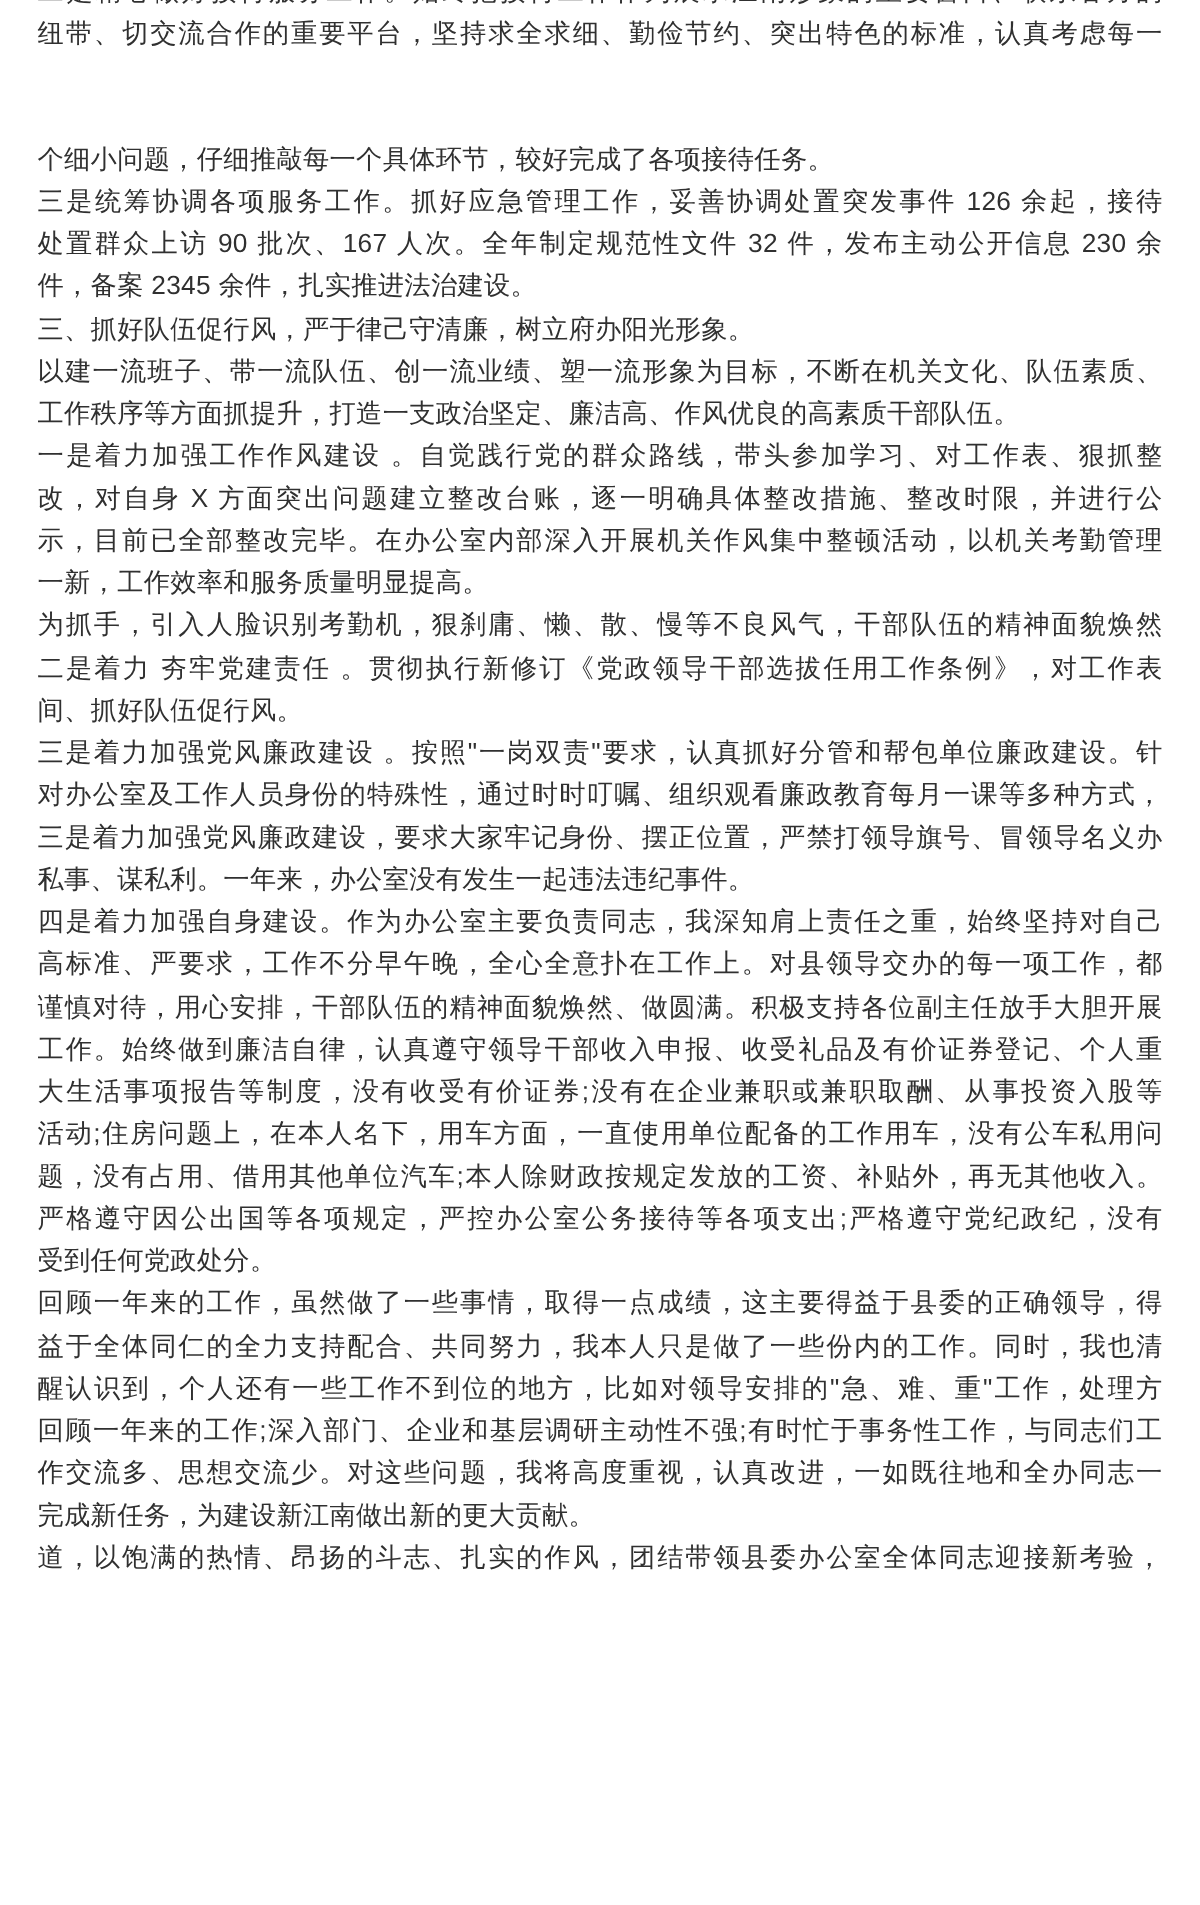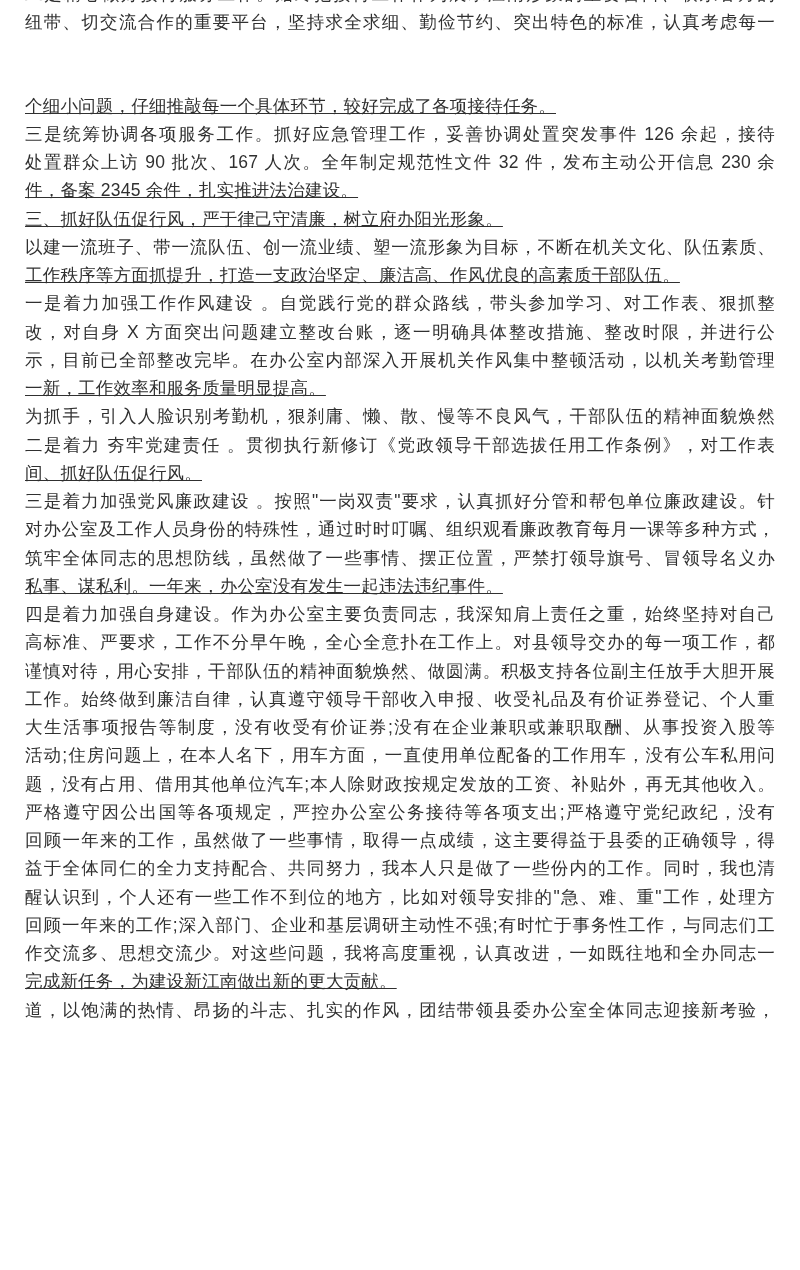--- a/index.html
+++ b/index.html
@@ -27,21 +27,20 @@
     height: 28.25px;
     overflow: hidden;
     text-align: justify;
     text-align-last: justify;
     text-justify: inter-character;
     white-space: normal;
   }
   .line.end {
     text-align: right;
     text-align-last: left;
-    text-decoration: underline;
   }
   .line.gap {
     margin-top: 55px;           
   }
 </style>
 </head>
 <body>
 
 <div class="doc">
   <div class="line">二是精心做好接待服务工作。始终把接待工作作为展示江南形象的重要窗口、联系各方的</div>
@@ -56,30 +55,31 @@
       <div class="line end">工作秩序等方面抓提升，打造一支政治坚定、廉洁高、作风优良的高素质干部队伍。</div>
       <div class="line">一是着力加强工作作风建设 。自觉践行党的群众路线，带头参加学习、对工作表、狠抓整</div>
       <div class="line">改，对自身 X 方面突出问题建立整改台账，逐一明确具体整改措施、整改时限，并进行公</div>
       <div class="line">示，目前已全部整改完毕。在办公室内部深入开展机关作风集中整顿活动，以机关考勤管理</div>
       <div class="line end">一新，工作效率和服务质量明显提高。</div>
       <div class="line">为抓手，引入人脸识别考勤机，狠刹庸、懒、散、慢等不良风气，干部队伍的精神面貌焕然</div>
       <div class="line">二是着力 夯牢党建责任 。贯彻执行新修订《党政领导干部选拔任用工作条例》，对工作表</div>
       <div class="line end">间、抓好队伍促行风。</div>
       <div class="line">三是着力加强党风廉政建设 。按照"一岗双责"要求，认真抓好分管和帮包单位廉政建设。针</div>
       <div class="line">对办公室及工作人员身份的特殊性，通过时时叮嘱、组织观看廉政教育每月一课等多种方式，</div>
-      <div class="line">筑牢全体同志的思想防线，虽然做了一些事情、摆正位置，严禁打领导旗号、冒领导名义办</div>
+      <div class="line">三是着力加强党风廉政建设，要求大家牢记身份、摆正位置，严禁打领导旗号、冒领导名义办</div>
       <div class="line end">私事、谋私利。一年来，办公室没有发生一起违法违纪事件。</div>
       <div class="line">四是着力加强自身建设。作为办公室主要负责同志，我深知肩上责任之重，始终坚持对自己</div>
       <div class="line">高标准、严要求，工作不分早午晚，全心全意扑在工作上。对县领导交办的每一项工作，都</div>
       <div class="line">谨慎对待，用心安排，干部队伍的精神面貌焕然、做圆满。积极支持各位副主任放手大胆开展</div>
       <div class="line">工作。始终做到廉洁自律，认真遵守领导干部收入申报、收受礼品及有价证券登记、个人重</div>
       <div class="line">大生活事项报告等制度，没有收受有价证券;没有在企业兼职或兼职取酬、从事投资入股等</div>
       <div class="line">活动;住房问题上，在本人名下，用车方面，一直使用单位配备的工作用车，没有公车私用问</div>
       <div class="line">题，没有占用、借用其他单位汽车;本人除财政按规定发放的工资、补贴外，再无其他收入。</div>
       <div class="line">严格遵守因公出国等各项规定，严控办公室公务接待等各项支出;严格遵守党纪政纪，没有</div>
+      <div class="line end">受到任何党政处分。</div>
       <div class="line">回顾一年来的工作，虽然做了一些事情，取得一点成绩，这主要得益于县委的正确领导，得</div>
       <div class="line">益于全体同仁的全力支持配合、共同努力，我本人只是做了一些份内的工作。同时，我也清</div>
       <div class="line">醒认识到，个人还有一些工作不到位的地方，比如对领导安排的"急、难、重"工作，处理方</div>
       <div class="line">回顾一年来的工作;深入部门、企业和基层调研主动性不强;有时忙于事务性工作，与同志们工</div>
       <div class="line">作交流多、思想交流少。对这些问题，我将高度重视，认真改进，一如既往地和全办同志一</div>
       <div class="line end">完成新任务，为建设新江南做出新的更大贡献。</div>
       <div class="line">道，以饱满的热情、昂扬的斗志、扎实的作风，团结带领县委办公室全体同志迎接新考验，</div>
     </div>
 </div>
 

